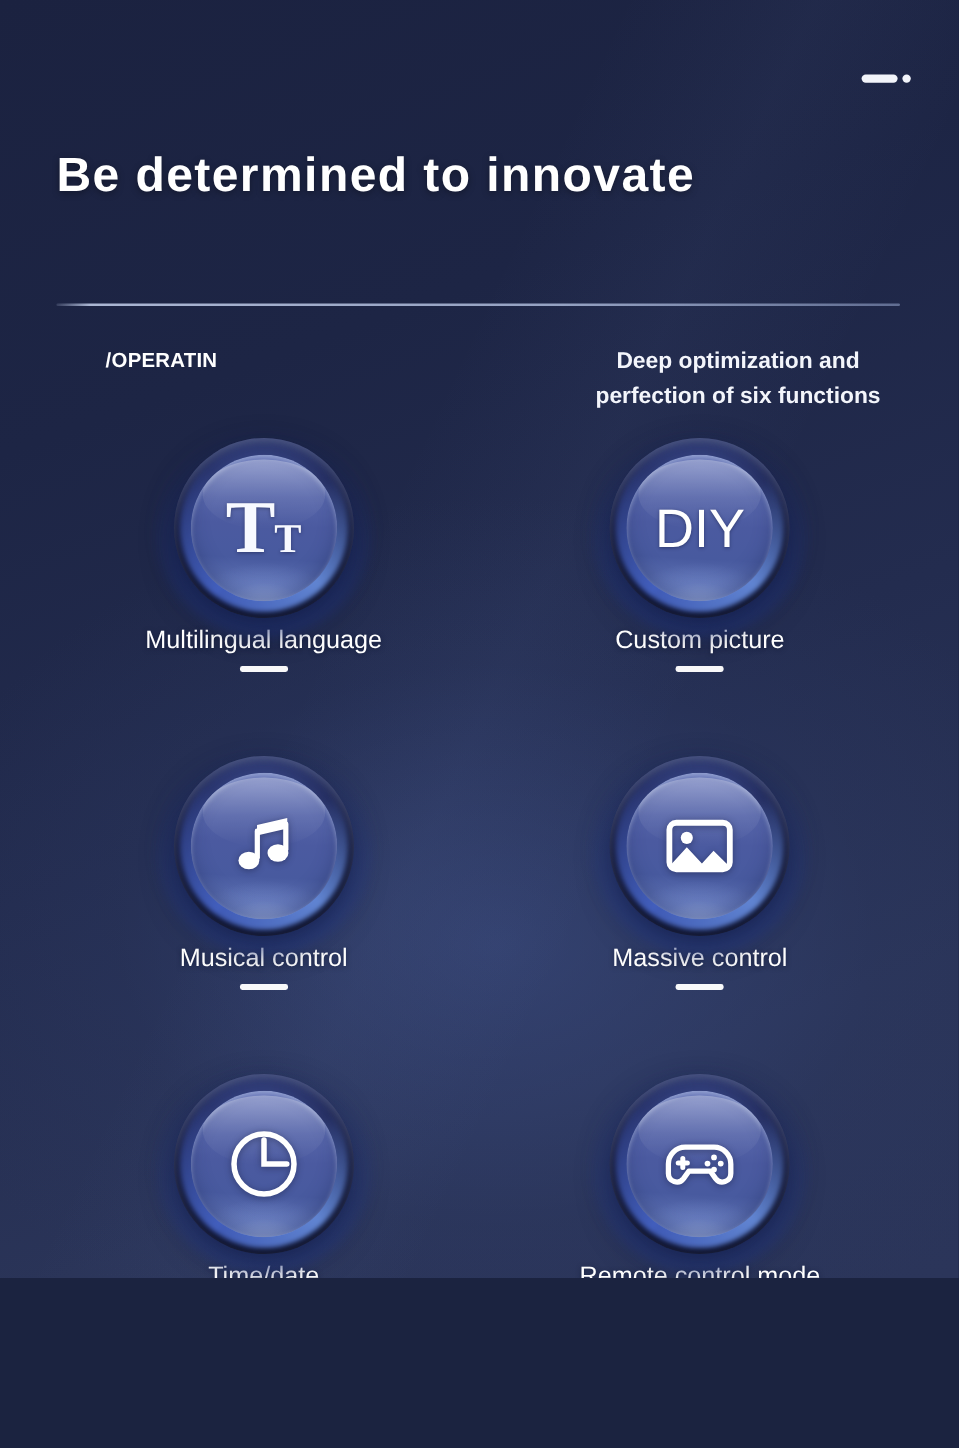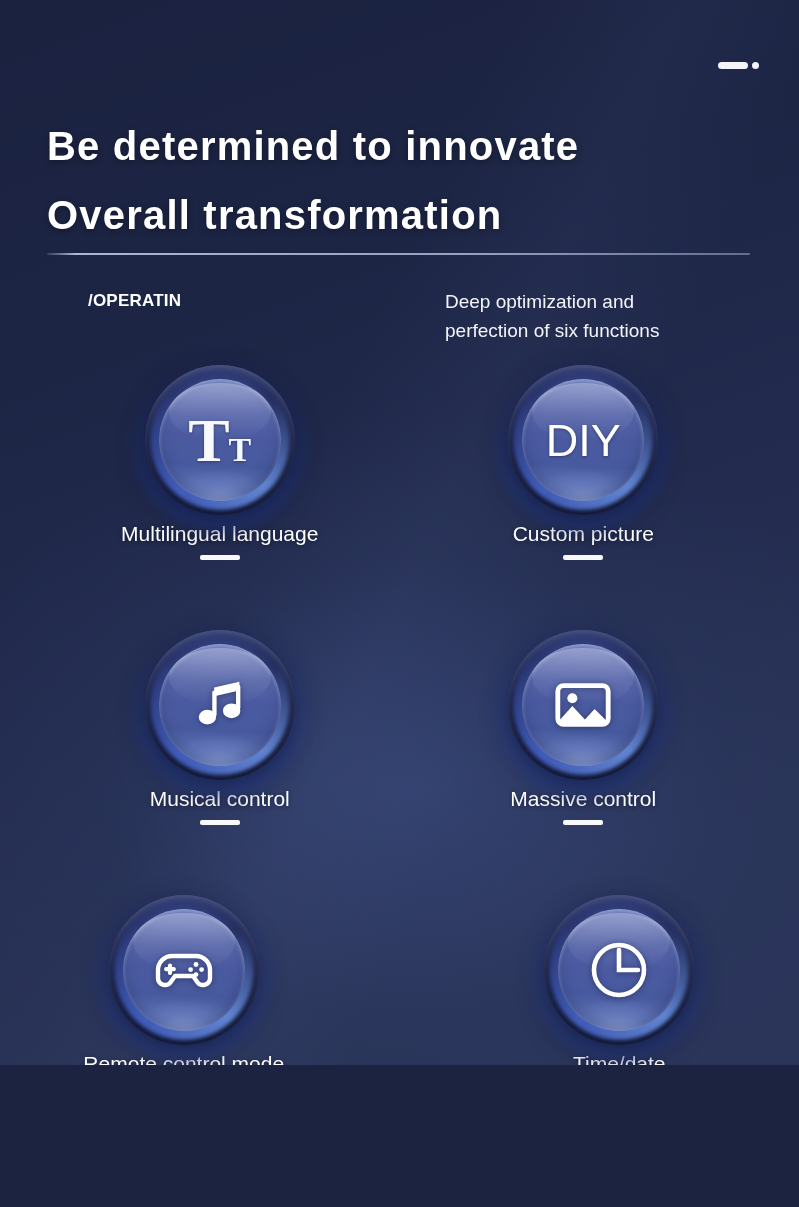--- a/index.html
+++ b/index.html
@@ -67,21 +67,22 @@
     position:absolute; left:46px; top:291px;
     font-size:17px; font-weight:bold; color:#ffffff;
     letter-spacing:0.2px;
     margin-left:42px;
   }
   .eyebrow .slash { font-weight:bold; }
 
   .subtitle {
     position:absolute; left:445px; top:288px;
     width:340px;
-    font-size:19px; font-weight:normal;
+    text-align:center;
+    font-size:19px; font-weight:bold;
     color:#f3f5fb;
     line-height:1.52;
   }
   .subtitle .row { white-space:nowrap; }
 
   
   .grid {
     position:absolute; left:0; top:365px;
     width:799px;
     display:grid;
@@ -197,21 +198,20 @@
 <div class="page">
   <div class="bg-sheen"></div>
 
   <div class="top-mark">
     <span class="bar"></span>
     <span class="dot"></span>
   </div>
 
   <div class="headline">
     <div class="line">Be determined to innovate</div>
-    <div class="line">Overall transformation</div>
   </div>
 
   <div class="divider"></div>
 
   <div class="eyebrow"><span class="slash">/</span><span>OPERATIN</span></div>
 
   <div class="subtitle">
     <div class="row">Deep optimization and</div>
     <div class="row">perfection of six functions</div>
   </div>
@@ -287,20 +287,37 @@
               <circle cx="21" cy="25" r="5.2"></circle>
               <path d="M2 54 L21 33 L34 47 L44 36 L62 54 Z"></path>
             </g>
           </svg>
         </div>
       </div>
       <div class="label">Massive control</div>
       <div class="label-underline"></div>
     </div>
 
+    <div class="cell c-left">
+      <div class="orb">
+        <div class="halo"></div>
+        <div class="ring-outer"></div>
+        <div class="ring-glow"></div>
+        <div class="face"></div>
+        <div class="icon-layer">
+          <svg class="svg-icon" width="64" height="64" viewBox="0 0 64 64" fill="none" stroke="#ffffff" stroke-width="4.6" stroke-linecap="round">
+            <circle cx="32" cy="32" r="25"></circle>
+            <path d="M32 12 L32 32 L51 32"></path>
+          </svg>
+        </div>
+      </div>
+      <div class="label">Time/date</div>
+      <div class="label-underline"></div>
+    </div>
+
     <div class="cell c-right">
       <div class="orb">
         <div class="halo"></div>
         <div class="ring-outer"></div>
         <div class="ring-glow"></div>
         <div class="face"></div>
         <div class="icon-layer">
           <svg class="svg-icon" width="64" height="64" viewBox="0 0 64 64">
             <path d="M20 18 H44 a14 14 0 0 1 14 14 v8 a7 7 0 0 1 -12.6 4.2 L41 38 H23 l-4.4 6.2 A7 7 0 0 1 6 40 v-8 a14 14 0 0 1 14 -14 z" fill="none" stroke="#ffffff" stroke-width="4.4" stroke-linejoin="round"></path>
             <path d="M18 27.5 V35 M14.2 31.2 H21.8" stroke="#ffffff" stroke-width="4.2" stroke-linecap="round"></path>
@@ -308,31 +325,14 @@
             <circle cx="49.6" cy="31.6" r="2.4" fill="#ffffff"></circle>
             <circle cx="38.6" cy="31.6" r="2.4" fill="#ffffff"></circle>
             <circle cx="44" cy="36.6" r="2.4" fill="#ffffff"></circle>
           </svg>
         </div>
       </div>
       <div class="label">Remote control mode</div>
       <div class="label-underline"></div>
     </div>
 
-    <div class="cell c-left">
-      <div class="orb">
-        <div class="halo"></div>
-        <div class="ring-outer"></div>
-        <div class="ring-glow"></div>
-        <div class="face"></div>
-        <div class="icon-layer">
-          <svg class="svg-icon" width="64" height="64" viewBox="0 0 64 64" fill="none" stroke="#ffffff" stroke-width="4.6" stroke-linecap="round">
-            <circle cx="32" cy="32" r="25"></circle>
-            <path d="M32 12 L32 32 L51 32"></path>
-          </svg>
-        </div>
-      </div>
-      <div class="label">Time/date</div>
-      <div class="label-underline"></div>
-    </div>
-
   </div>
 </div>
 
 </body></html>

